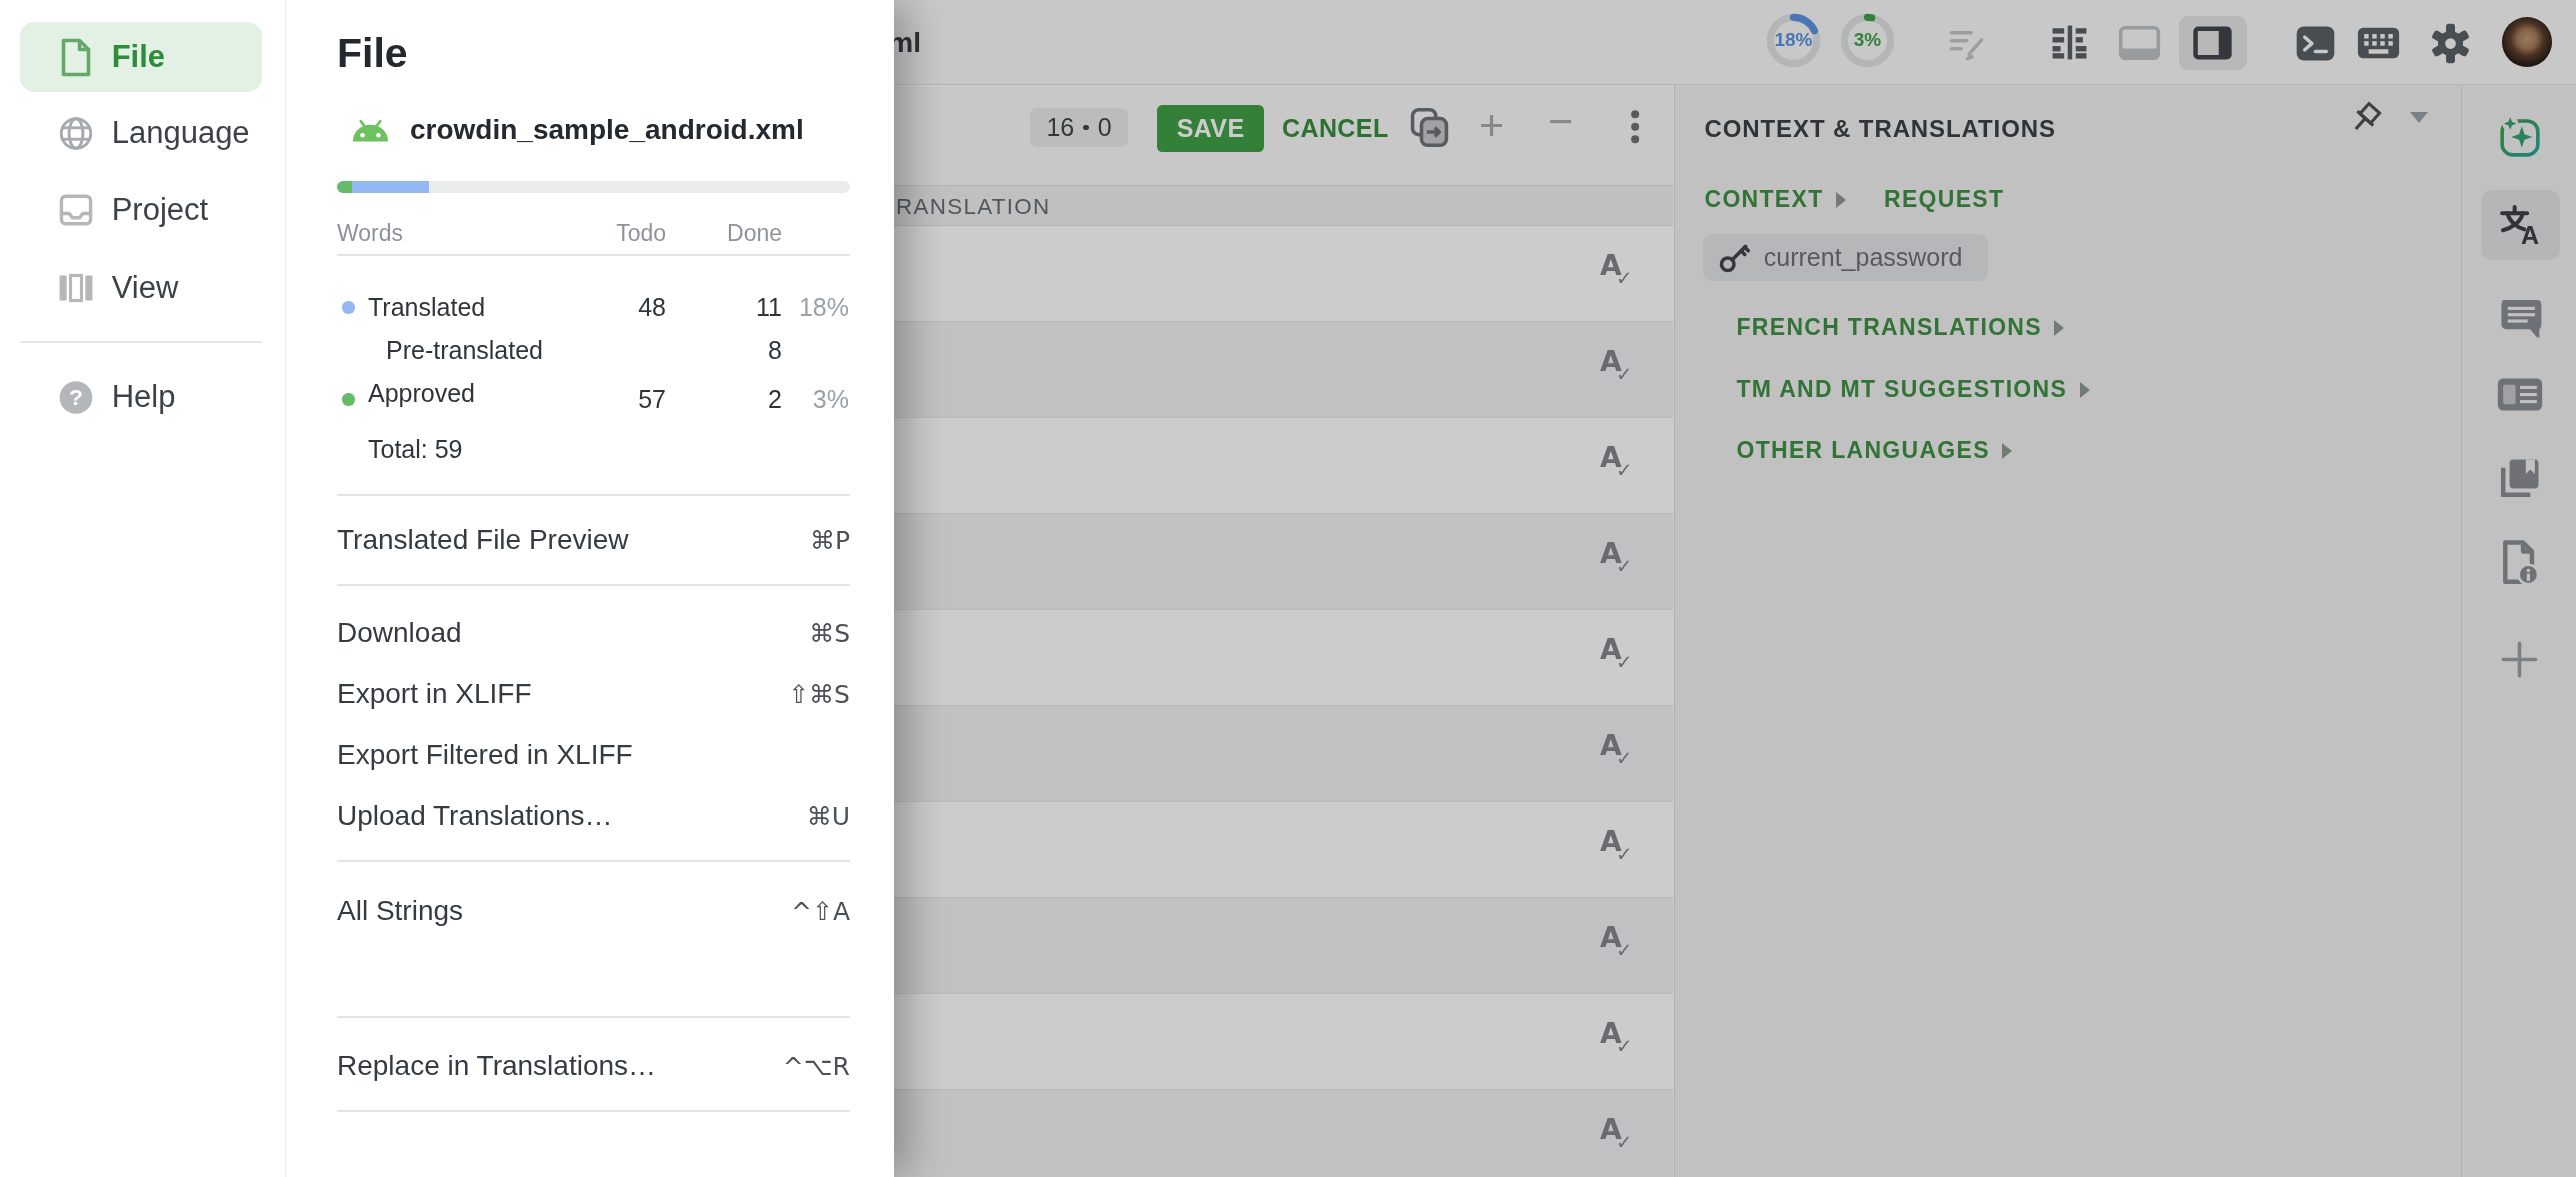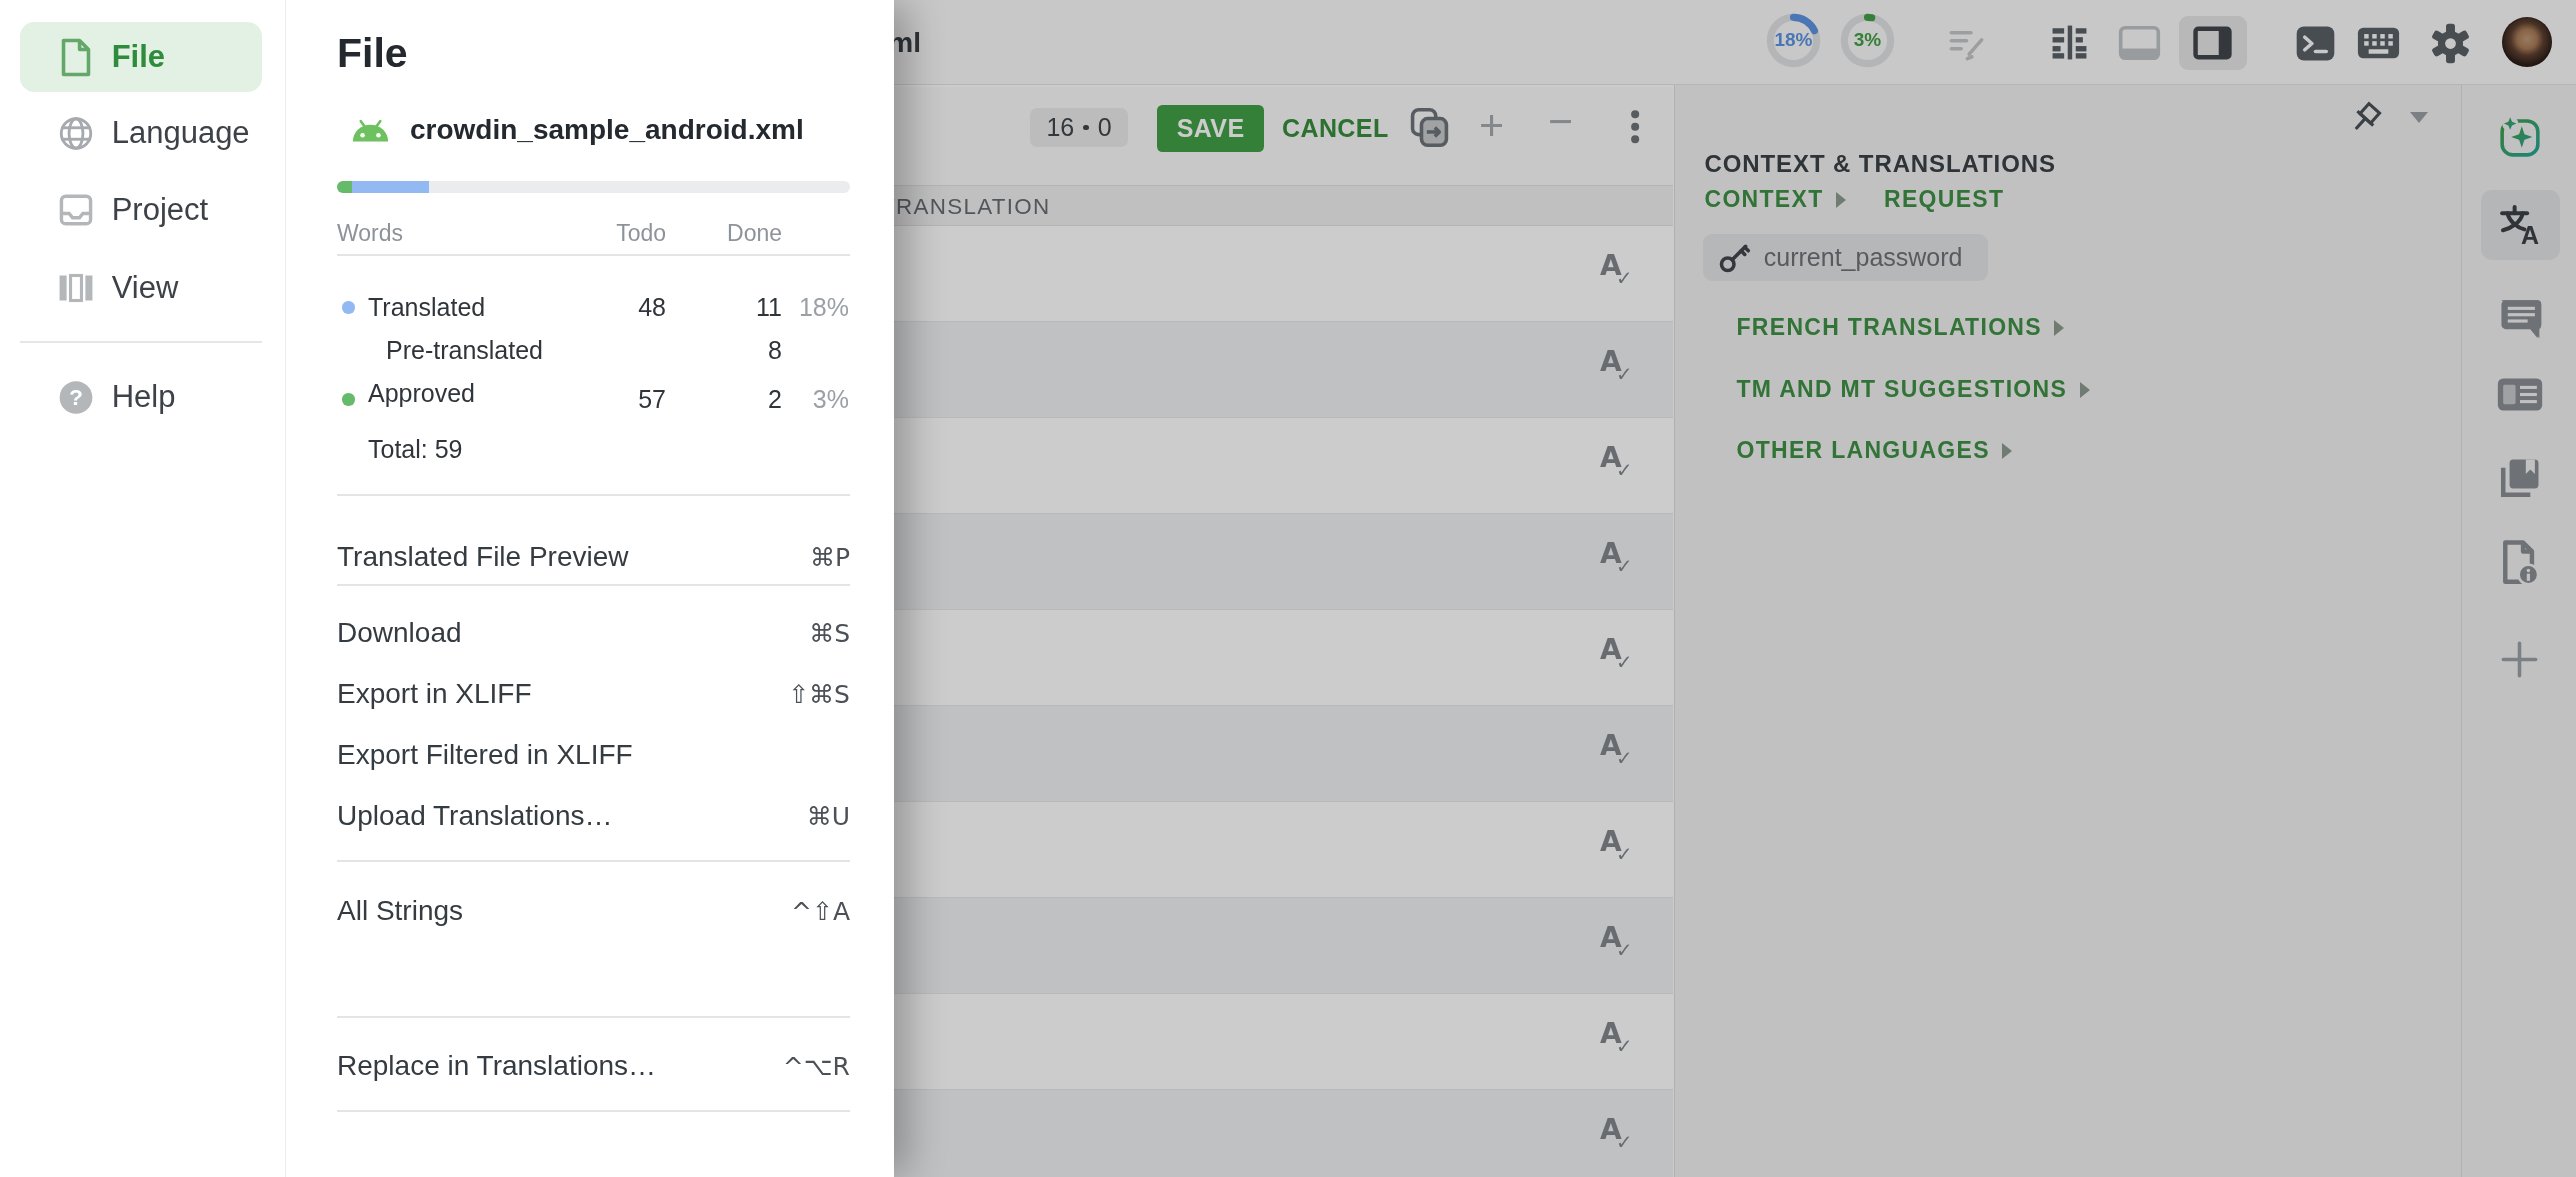--- a/index.html
+++ b/index.html
@@ -32,21 +32,21 @@
   .string-row { position:relative; width:100%; height:96px; background:#fff; border-bottom:0.9px solid #e7e8e9; }
   .string-row:nth-child(even) { background:#f1f2f3; }
   .a-check { position:absolute; right:34px; top:23px; width:39px; height:45px; color:#82878c;
     font-size:28px; font-weight:600; }
   .a-check .chk { position:absolute; left:16px; top:18px; font-size:19.7px; font-weight:400; }
 
   
   #context-panel { position:absolute; left:1674px; top:85px; width:787px; height:1093px;
     background:#f2f2f2; border-left:1.8px solid #dcdcdc; }
   #context-title { position:absolute; left:29.5px; top:29.5px; font-size:24px; font-weight:700;
-    color:#3a4147; letter-spacing:0.9px;margin-top:35px; }
+    color:#3a4147; letter-spacing:0.9px; }
   #panel-pin { position:absolute; left:671px; top:16px; width:41px; height:41px; }
   #panel-collapse { position:absolute; left:735px; top:27px; width:27px; height:21.5px; }
   .tri-down { width:0; height:0; border-left:9.8px solid transparent; border-right:9.8px solid transparent;
     border-top:11.6px solid #9aa0a5; }
   .green-link { color:#3f9145; font-weight:700; font-size:23px; letter-spacing:1.3px; white-space:nowrap; }
   .sec-arrow { display:inline-block; width:0; height:0; border-top:8px solid transparent;
     border-bottom:8px solid transparent; border-left:10.7px solid #8d9c8e; margin-left:12.5px;
     vertical-align:-0.9px; }
   #context-tabs { position:absolute; left:29.5px; top:101px; display:flex; align-items:center; }
   #context-tabs .gap { width:38px; }
@@ -492,21 +492,21 @@
 
     <div class="stat-dot" style="left:56px;top:393px;background:#66bb6a"></div>
     <div class="t-cell" style="left:82px;top:379px">Approved</div>
     <div class="t-cell t-num" style="left:291px;top:385px;width:89px">57</div>
     <div class="t-cell t-num" style="left:407px;top:385px;width:89px">2</div>
     <div class="t-cell t-num t-pct" style="left:496px;top:385px;width:67px">3%</div>
 
     <div class="t-cell" style="left:82px;top:435px">Total: 59</div>
 
     <div class="m-divider" style="top:494px"></div>
-    <div class="menu-item" style="top:538px">
+    <div class="menu-item" style="top:521px">
       <span class="lab">Translated File Preview</span>
       <span class="sc sym">⌘P</span>
     </div>
     <div class="m-divider" style="top:584px"></div>
     <div class="menu-item" style="top:614px">
       <span class="lab">Download</span>
       <span class="sc sym">⌘S</span>
     </div>
     <div class="menu-item" style="top:675px">
       <span class="lab">Export in XLIFF</span>

